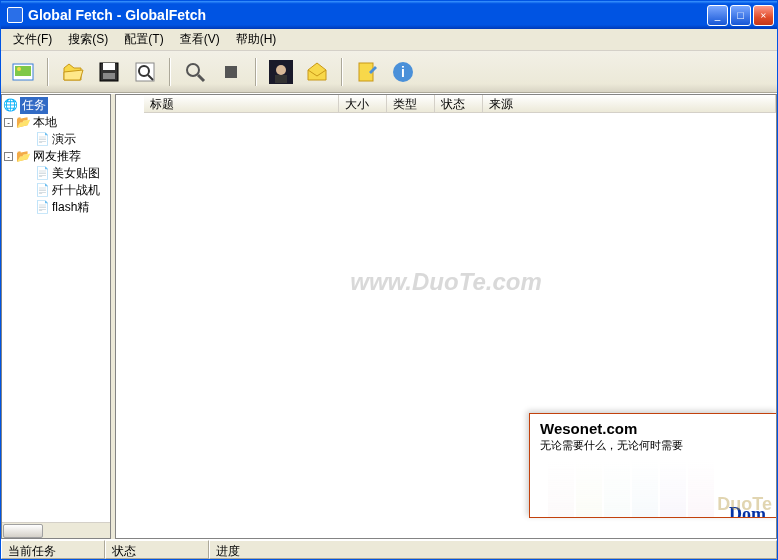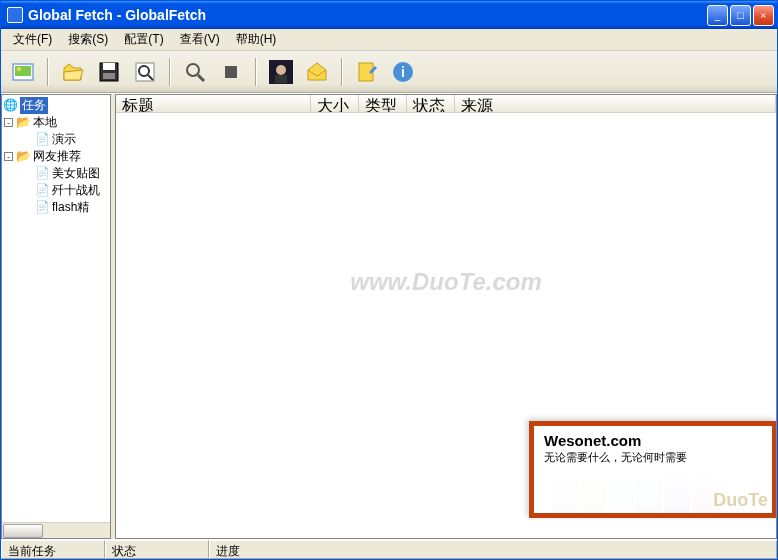--- a/index.html
+++ b/index.html
@@ -146,21 +146,22 @@
   overflow: hidden;
   border: 1px solid #848484;
   background: #fff;
   position: relative;
 }
 .list-header {
   height: 18px;
   background: linear-gradient(to bottom, #fff, #ece9d8);
   border-bottom: 1px solid #d4d0c8;
   display: flex;
-  font-size: 16px;
+  font-size: 12px;
+  margin-left: 28px;
 }
 .list-header > div {
   border-right: 1px solid #d4d0c8;
   padding: 1px 6px;
   overflow: hidden;
 }
 .list-body {
   flex: 1;
   position: relative;
   background: #fff;
@@ -176,24 +177,23 @@
   color: rgba(180,180,180,0.5);
   text-shadow: 1px 1px 0 rgba(255,255,255,0.6);
   pointer-events: none;
 }
 
 .popup {
   position: absolute;
   left: 413px; top: 300px;
   right: -1px; bottom: 20px;
   background: #fff;
-  border: 5px solid #c2410c;
+  border: 1px solid #c2410c;
   box-shadow: -2px -2px 6px rgba(0,0,0,0.2);
   overflow: hidden;
-  margin-top: 8px;
 }
 .popup-title {
   font-family: "Microsoft YaHei", Arial, sans-serif;
   font-size: 15px;
   font-weight: bold;
   padding: 6px 10px 0 10px;
 }
 .popup-sub {
   font-size: 11px;
   padding: 1px 10px 6px 10px;

